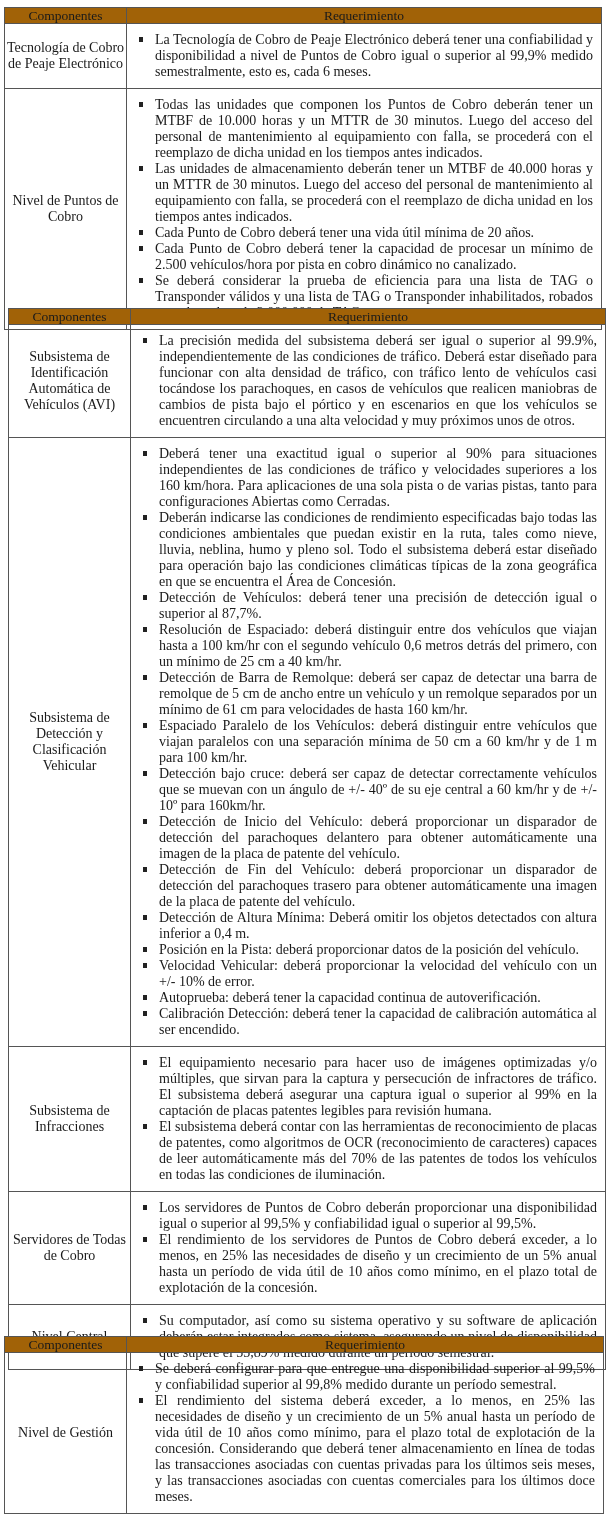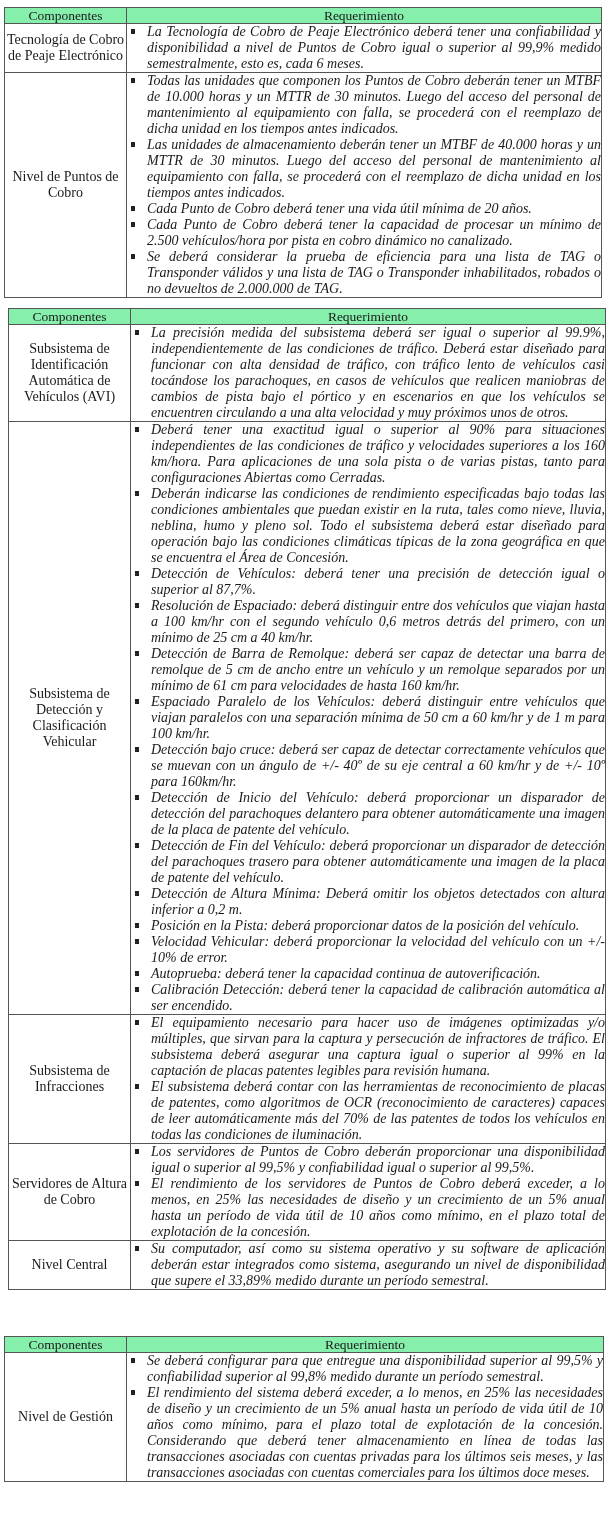--- a/index.html
+++ b/index.html
@@ -1,23 +1,23 @@
 <!DOCTYPE html>
 <html><head>
 <meta charset="utf-8">
 <style>
   html, body { margin: 0; padding: 0; background: #ffffff; }
   body { width: 616px; height: 1536px; position: relative; overflow: hidden;
          font-family: "Liberation Serif", "DejaVu Serif", serif; color: #1a1a1a; }
   table.req { position: absolute; border-collapse: collapse; table-layout: fixed; }
   table.req td, table.req th { border: 1.5px solid #555; padding: 0; vertical-align: middle; }
-  table.req th { background: #86efac; font-weight: normal; font-size: 13.5px; line-height: 15px; height: 14px; text-align: center; }
+  table.req th { background: #a16207; font-weight: normal; font-size: 13.5px; line-height: 15px; height: 14px; text-align: center; }
   td.comp { text-align: center; font-size: 14px; line-height: 16px; padding: 0 4px; }
   td.reqcell { font-size: 14px; line-height: 16px; padding: 0 4px 0 0; }
-  ul.bul { list-style: none; margin: 0; padding: 0; font-style: italic; }
+  ul.bul { list-style: none; margin: 8px; padding: 0; }
   ul.bul li { position: relative; padding-left: 20px; text-align: justify; }
   ul.bul li::before { content: ""; position: absolute; left: 4px; top: 5px; width: 4px; height: 5px; background: #222; }
   #t1 { left: 4px; top: 7px; width: 598px; }
   #t2 { left: 8px; top: 308px; width: 598px; }
   #t3 { left: 4px; top: 1336px; width: 600px; }
   col.c1 { width: 122px; }
 </style>
 </head>
 <body>
 
@@ -78,39 +78,39 @@
       <ul class="bul">
         <li>Deberá tener una exactitud igual o superior al 90% para situaciones independientes de las condiciones de tráfico y velocidades superiores a los 160 km/hora. Para aplicaciones de una sola pista o de varias pistas, tanto para configuraciones Abiertas como Cerradas.</li>
         <li>Deberán indicarse las condiciones de rendimiento especificadas bajo todas las condiciones ambientales que puedan existir en la ruta, tales como nieve, lluvia, neblina, humo y pleno sol. Todo el subsistema deberá estar diseñado para operación bajo las condiciones climáticas típicas de la zona geográfica en que se encuentra el Área de Concesión.</li>
         <li>Detección de Vehículos: deberá tener una precisión de detección igual o superior al 87,7%.</li>
         <li>Resolución de Espaciado: deberá distinguir entre dos vehículos que viajan hasta a 100 km/hr con el segundo vehículo 0,6 metros detrás del primero, con un mínimo de 25 cm a 40 km/hr.</li>
         <li>Detección de Barra de Remolque: deberá ser capaz de detectar una barra de remolque de 5 cm de ancho entre un vehículo y un remolque separados por un mínimo de 61 cm para velocidades de hasta 160 km/hr.</li>
         <li>Espaciado Paralelo de los Vehículos: deberá distinguir entre vehículos que viajan paralelos con una separación mínima de 50 cm a 60 km/hr y de 1 m para 100 km/hr.</li>
         <li>Detección bajo cruce: deberá ser capaz de detectar correctamente vehículos que se muevan con un ángulo de +/- 40º de su eje central a 60 km/hr y de +/- 10º para 160km/hr.</li>
         <li>Detección de Inicio del Vehículo: deberá proporcionar un disparador de detección del parachoques delantero para obtener automáticamente una imagen de la placa de patente del vehículo.</li>
         <li>Detección de Fin del Vehículo: deberá proporcionar un disparador de detección del parachoques trasero para obtener automáticamente una imagen de la placa de patente del vehículo.</li>
-        <li>Detección de Altura Mínima: Deberá omitir los objetos detectados con altura inferior a 0,2 m.</li>
+        <li>Detección de Altura Mínima: Deberá omitir los objetos detectados con altura inferior a 0,4 m.</li>
         <li>Posición en la Pista: deberá proporcionar datos de la posición del vehículo.</li>
         <li>Velocidad Vehicular: deberá proporcionar la velocidad del vehículo con un +/- 10% de error.</li>
         <li>Autoprueba: deberá tener la capacidad continua de autoverificación.</li>
         <li>Calibración Detección: deberá tener la capacidad de calibración automática al ser encendido.</li>
       </ul>
     </td>
   </tr>
   <tr>
     <td class="comp">Subsistema de Infracciones</td>
     <td class="reqcell">
       <ul class="bul">
         <li>El equipamiento necesario para hacer uso de imágenes optimizadas y/o múltiples, que sirvan para la captura y persecución de infractores de tráfico. El subsistema deberá asegurar una captura igual o superior al 99% en la captación de placas patentes legibles para revisión humana.</li>
         <li>El subsistema deberá contar con las herramientas de reconocimiento de placas de patentes, como algoritmos de OCR (reconocimiento de caracteres) capaces de leer automáticamente más del 70% de las patentes de todos los vehículos en todas las condiciones de iluminación.</li>
       </ul>
     </td>
   </tr>
   <tr>
-    <td class="comp">Servidores de Altura de Cobro</td>
+    <td class="comp">Servidores de Todas de Cobro</td>
     <td class="reqcell">
       <ul class="bul">
         <li>Los servidores de Puntos de Cobro deberán proporcionar una disponibilidad igual o superior al 99,5% y confiabilidad igual o superior al 99,5%.</li>
         <li>El rendimiento de los servidores de Puntos de Cobro deberá exceder, a lo menos, en 25% las necesidades de diseño y un crecimiento de un 5% anual hasta un período de vida útil de 10 años como mínimo, en el plazo total de explotación de la concesión.</li>
       </ul>
     </td>
   </tr>
   <tr>
     <td class="comp">Nivel Central</td>
     <td class="reqcell">

